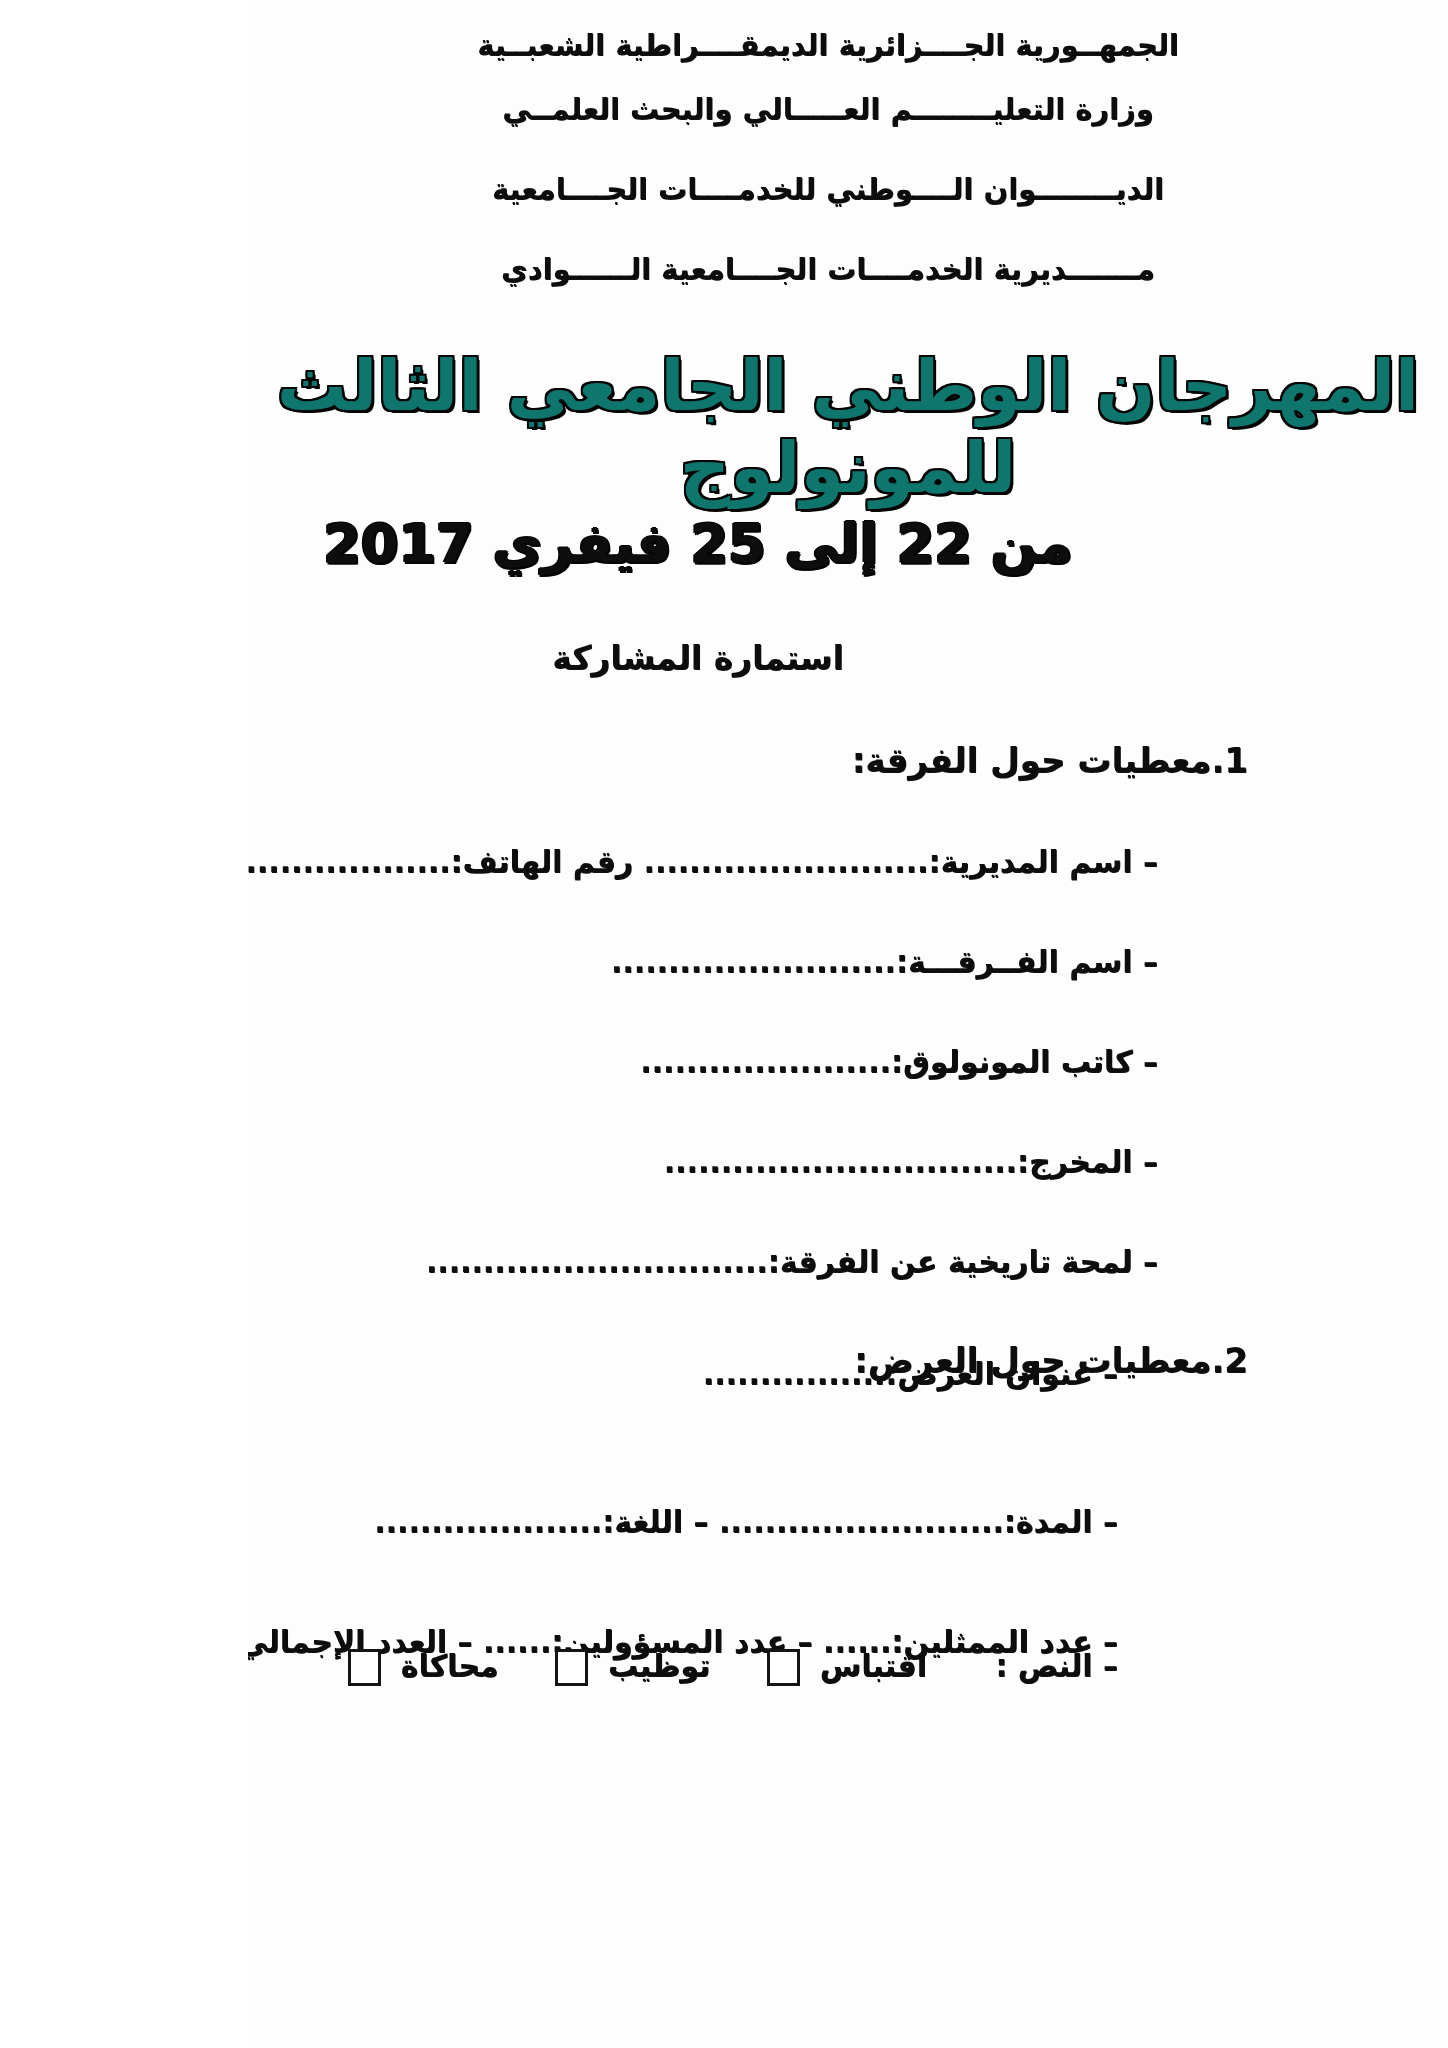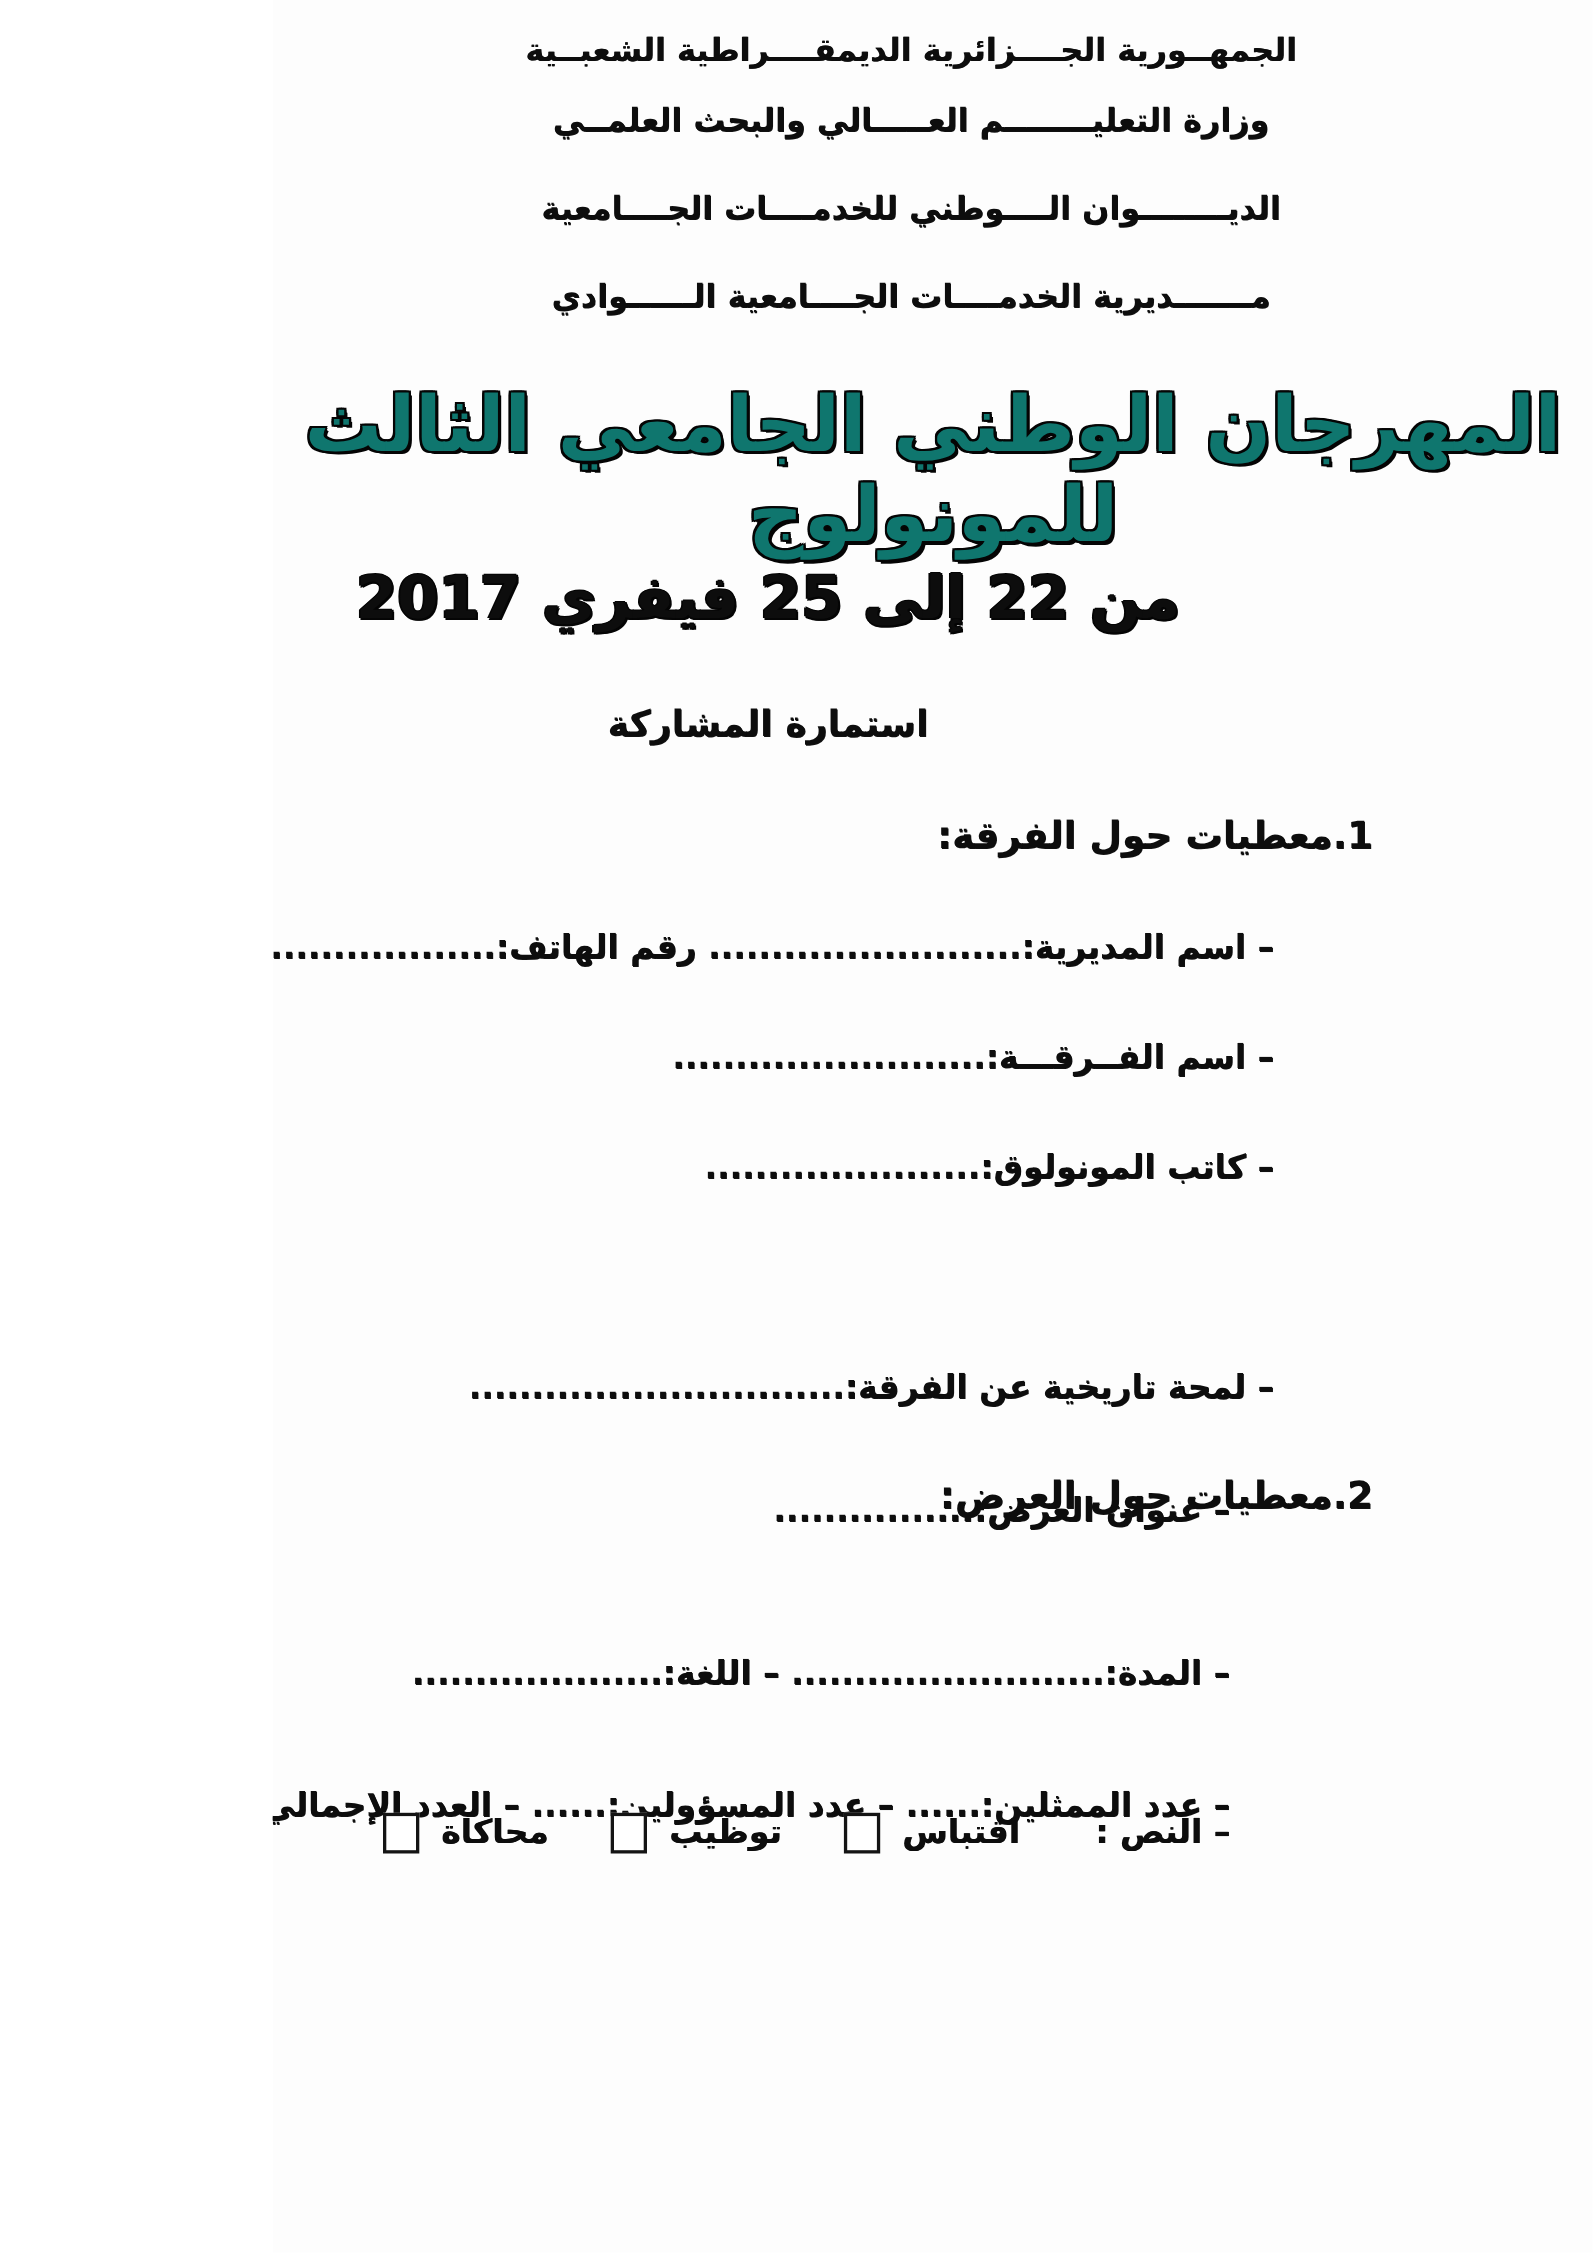--- a/index.html
+++ b/index.html
@@ -117,20 +117,21 @@
   <div class="row hdr hdr4">مـــــــديرية الخدمــــات الجــــامعية الــــــوادي</div>
 
   <div class="row festival-title">المهرجان الوطني الجامعي الثالث للمونولوج</div>
   <div class="row date-line">من 22 إلى 25 فيفري 2017</div>
   <div class="row form-title">استمارة المشاركة</div>
 
   <div class="section-heading s1-heading">1.معطيات حول الفرقة:</div>
   <div class="bullet s1-item i1">– اسم المديرية:......................... رقم الهاتف:...................</div>
   <div class="bullet s1-item i2">– اسم الفــرقـــة:.........................</div>
   <div class="bullet s1-item i3">– كاتب المونولوق:......................</div>
+  <div class="bullet s1-item i4">– المخرج:...............................</div>
   <div class="bullet s1-item i5">– لمحة تاريخية عن الفرقة:..............................</div>
 
   <div class="section-heading s2-heading">2.معطيات حول العرض:</div>
   <div class="bullet s2-item j1">– عنوان العرض:................</div>
   <div class="bullet s2-item j2">– المدة:......................... – اللغة:....................</div>
   <div class="bullet s2-item j3">– عدد الممثلين:...... – عدد المسؤولين:...... – العدد الإجمالي:......</div>
 
   <div class="bullet s2-item j4">
     <span class="opt-label">– النص :</span>
     <span class="opt-word">اقتباس</span><span class="checkbox"></span>

